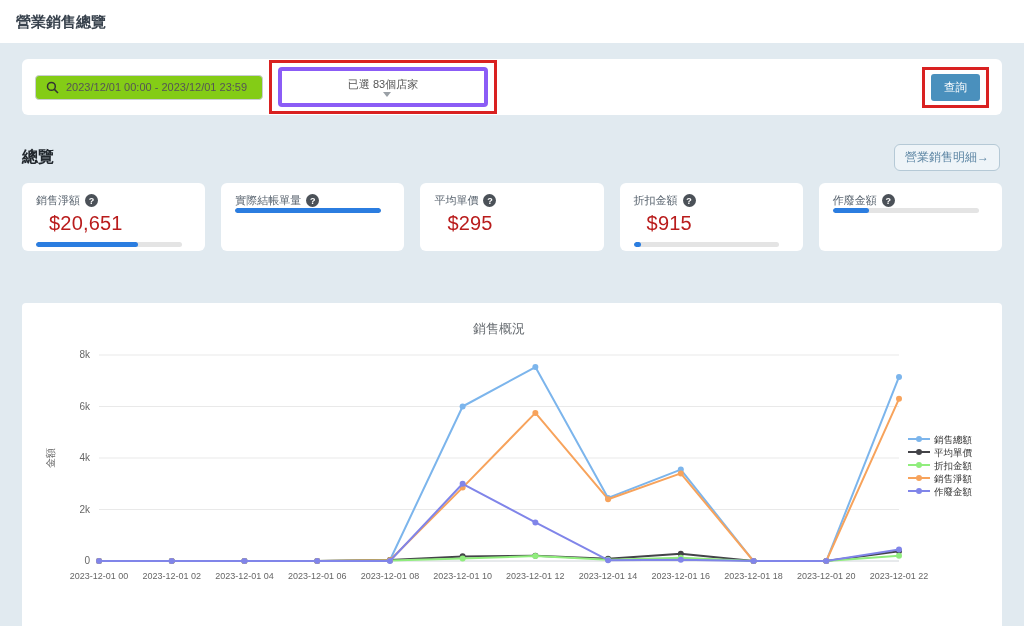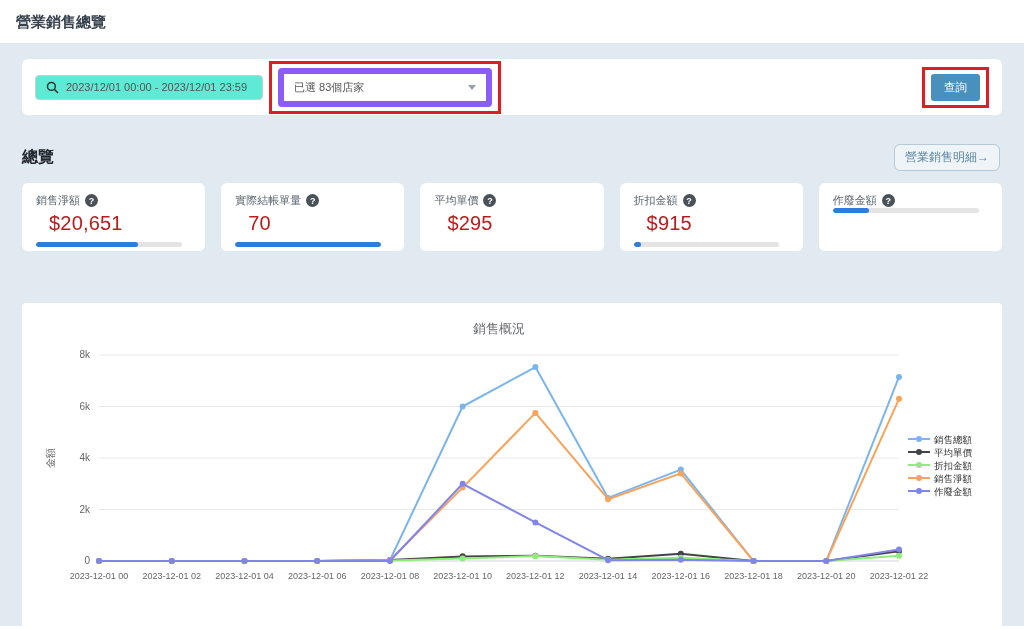--- a/index.html
+++ b/index.html
@@ -11,29 +11,29 @@
   .panel{
     background:#e1eaf0;margin:0 0 0 0;padding:16px 22px 0;
     height:583px;box-sizing:border-box;
   }
   .filter-card{
     background:#fff;border-radius:6px;padding:8px 13px;display:flex;
     align-items:center;height:56px;box-sizing:border-box;
   }
   .date-input{
     display:flex;align-items:flex-start;gap:7px;border:1px solid #c9ced3;border-radius:4px;
-    padding:5px 10px;width:206px;font-size:11px;color:#555;background:#5eead4;cursor:text;
+    padding:5px 10px;width:206px;font-size:11px;color:#555;background:#84cc16;cursor:text;
   }
   .red-box{
     border:3px solid #d92121;padding:4px 6px;display:flex;align-items:center;background:transparent;
   }
   .red-box.select-box{margin-left:6px}
   .store-select{
-    display:flex;align-items:center;justify-content:space-between;border:6px solid #8b5cf6;
-    border-radius:4px;padding:6px 10px;width:182px;font-size:11px;color:#555;background:#fff;cursor:pointer;
+    display:flex;align-items:center;justify-content:space-between;border:4px solid #8b5cf6;
+    border-radius:4px;padding:6px 10px;width:182px;font-size:11px;color:#555;background:#fff;cursor:pointer;flex-direction:column;
   }
   .caret{
     width:0;height:0;border-left:4px solid transparent;border-right:4px solid transparent;
     border-top:5px solid #9aa0a6;margin-left:8px;
   }
   .spacer{flex:1}
   .query-btn{
     background:#4a90bd;color:#fff;border:none;border-radius:3px;padding:6px 13px;
     font-size:11.5px;cursor:pointer;font-family:inherit;
   }
@@ -104,21 +104,20 @@
         <div class="card-value">$20,651</div>
         <div class="track">
           <div class="fill" style="width: 70%;"></div>
         </div>
       </div>
       <div class="stat-card">
         <div class="card-label">
           <span>實際結帳單量</span>
           <span class="help-icon">?</span>
         </div>
-        <div class="card-value">70</div>
         <div class="track">
           <div class="fill" style="width: 100%;"></div>
         </div>
       </div>
       <div class="stat-card">
         <div class="card-label">
           <span>平均單價</span>
           <span class="help-icon">?</span>
         </div>
         <div class="card-value">$295</div>

